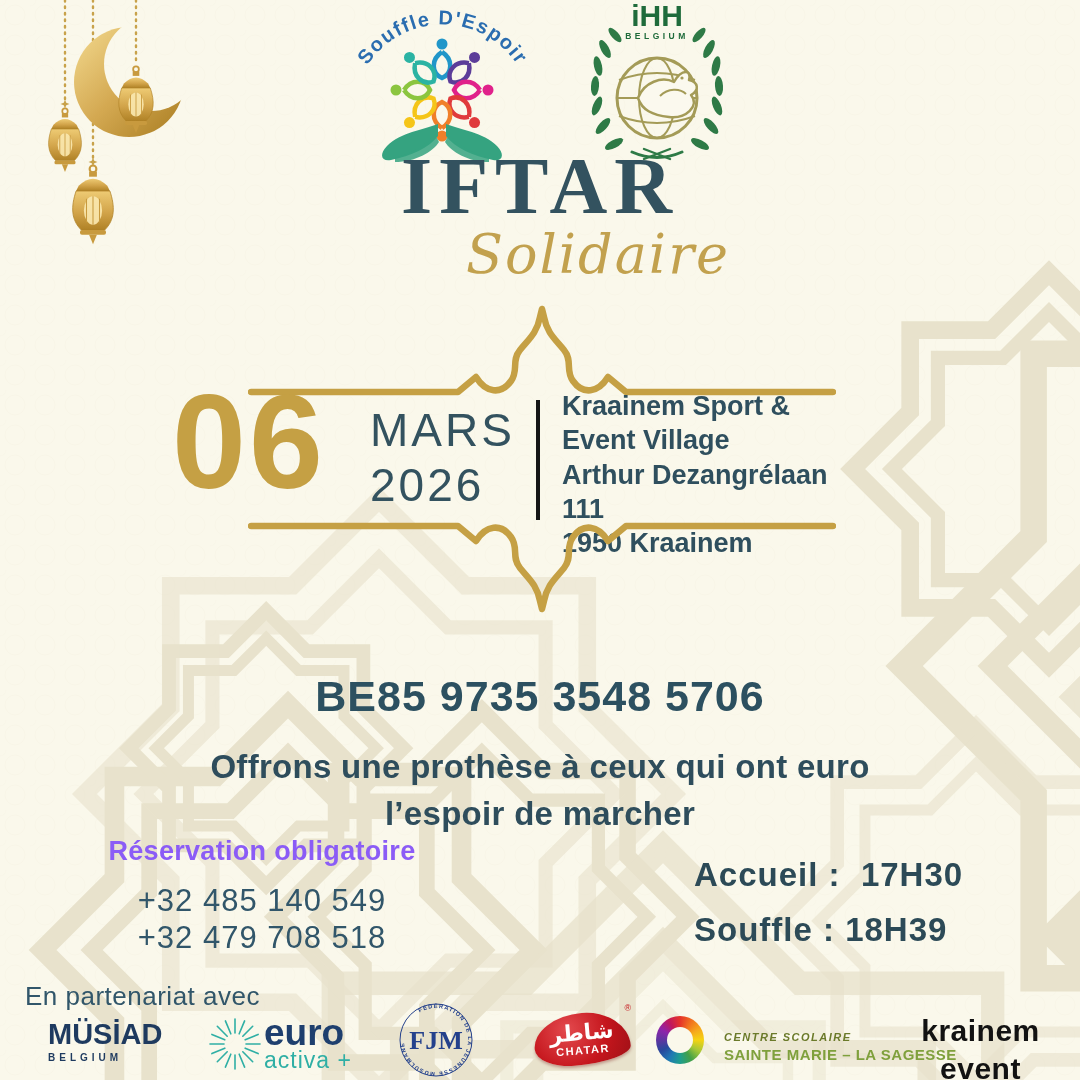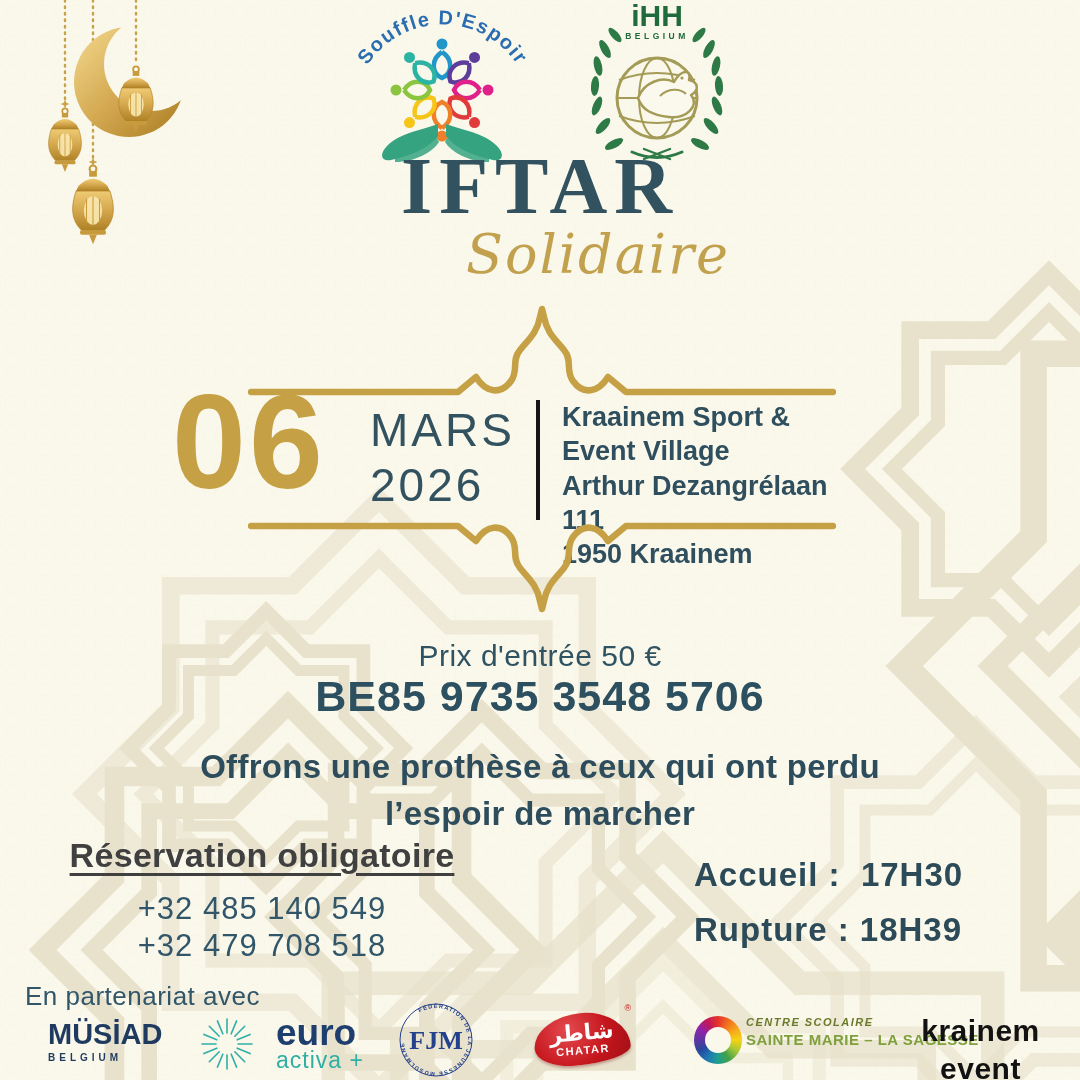--- a/index.html
+++ b/index.html
@@ -28,59 +28,59 @@
 
   
   .date-section{left:170px;top:300px;width:680px;height:312px;}
   .orn{left:78px;width:588px;height:92px;}
   .orn-top{top:4px;}
   .orn-bottom{top:222px;}
   .day{left:2px;top:76px;font-size:133px;line-height:1;font-weight:800;color:#C5A044;letter-spacing:3px;}
   .month-year{left:200px;top:103px;font-size:46px;line-height:1.2;font-weight:400;
     color:#33525F;letter-spacing:3px;}
   .v-divider{left:366px;top:100px;width:4px;height:120px;background:#151515;}
-  .venue{left:392px;top:100px;font-size:27px;line-height:1.27;font-weight:700;color:#2F4F5E;}
+  .venue{left:392px;top:89px;font-size:27px;line-height:1.27;font-weight:700;color:#2F4F5E;}
 
   
   .price{left:0;top:639px;width:1080px;font-size:30px;font-weight:400;color:#2F5362;letter-spacing:.5px;}
   .iban{left:0;top:672px;width:1080px;font-size:43px;font-weight:800;color:#2C5060;letter-spacing:1px;}
 
   
   .message{left:0;top:744px;width:1080px;font-size:33px;font-weight:800;
     line-height:1.42;color:#2E4D5C;letter-spacing:.3px;}
 
   
   .reservation{left:62px;top:836px;width:400px;}
-  .res-label{font-size:34px;font-weight:800;color:#404040;text-decoration:underline;
+  .res-label{font-size:27px;font-weight:800;color:#8b5cf6;
     text-underline-offset:6px;letter-spacing:.3px;}
   .phones{margin-top:16px;font-size:31px;font-weight:400;color:#31566A;line-height:1.18;letter-spacing:1px;}
 
   
   .schedule{left:694px;top:856px;width:300px;}
   .sched-line{font-size:33px;font-weight:800;color:#2C4A57;letter-spacing:1px;}
   .sched-line + .sched-line{margin-top:17px;}
 
   
   .partners-intro{left:25px;top:981px;font-size:26px;font-weight:400;color:#31566A;letter-spacing:.5px;}
   .musiad{left:48px;top:1020px;width:130px;}
   .musiad-name{font-size:29px;font-weight:800;color:#1E3A5F;line-height:1;}
   .musiad-sub{font-size:10px;font-weight:700;color:#1E3A5F;letter-spacing:4px;margin-top:3px;}
-  .euroactiva{left:200px;top:1016px;display:flex;align-items:center;gap:22px;}
+  .euroactiva{left:208px;top:1016px;display:flex;align-items:center;gap:2px;}
   .euro-text1{font-size:37px;font-weight:800;color:#1E3F6E;line-height:.9;}
   .euro-text2{font-size:23px;font-weight:400;color:#2FAFA5;line-height:1;letter-spacing:1px;}
   .fjm-wrap{left:398px;top:1002px;width:76px;height:76px;}
   .chatar{left:534px;top:1013px;width:96px;height:52px;
     background:radial-gradient(circle at 35% 30%,#E34A4E 0%,#C5161D 55%,#9E1016 100%);
     border-radius:52% 48% 60% 40% / 62% 70% 30% 38%;
     transform:rotate(-5deg);display:flex;flex-direction:column;align-items:center;justify-content:center;
     box-shadow:0 2px 3px rgba(120,20,20,.35);}
   .chatar-ar{font-size:22px;font-weight:700;color:#fff;line-height:1;font-family:"DejaVu Sans",sans-serif;}
   .chatar-latin{font-size:11px;font-weight:800;color:#fff;letter-spacing:1.5px;line-height:1;margin-top:1px;}
   .chatar-r{position:absolute;right:-4px;top:-6px;font-size:9px;color:#C5161D;transform:rotate(5deg);}
-  .school{left:694px;top:1016px;display:flex;align-items:flex-start;gap:4px;}
+  .school{left:656px;top:1016px;display:flex;align-items:flex-end;gap:20px;}
   .school-ring{width:48px;height:48px;border-radius:50%;
     background:conic-gradient(#e5332a,#f1701f,#f6a81c,#f5d312,#a8c837,#43a047,#1e9e8e,#1f78b4,#28489c,#5e35a1,#8e24aa,#c2185b,#e5332a);
     position:relative;}
   .school-ring::after{content:"";position:absolute;inset:11px;border-radius:50%;background:#FAF8EB;}
   .school-line1{font-size:11px;font-weight:700;font-style:italic;color:#6B7A2A;letter-spacing:1.5px;line-height:1.2;}
   .school-line2{font-size:15px;font-weight:800;color:#7FA03C;letter-spacing:.5px;line-height:1.2;margin-top:2px;}
   .krainem{left:918px;top:1012px;width:125px;text-align:center;font-size:30px;font-weight:800;
     color:#121212;line-height:1.25;letter-spacing:.5px;}
 </style>
 </head>
@@ -262,39 +262,38 @@
     <div class="abs venue">
       <span style="display:block">Kraainem Sport &amp; Event Village</span>
       <span style="display:block">Arthur Dezangrélaan 111</span>
       <span style="display:block">1950 Kraainem</span>
     </div>
     <svg class="abs orn orn-bottom" viewBox="0 0 588 92">
       <path d="M3,88 L210,88 L228,73 C238,89 253,91 263,77 C271,66 263,57 272,46 C281,35 289,29 292,13 L294,5 L296,13 C299,29 307,35 316,46 C325,57 317,66 325,77 C335,91 350,89 360,73 L378,88 L585,88" fill="none" stroke="#C5A044" stroke-width="6.5" stroke-linecap="round" stroke-linejoin="round" transform="scale(1,-1) translate(0,-92)"></path>
     </svg>
   </div>
 
-  <div class="abs price center">Prix d'entrée 50 €</div>
   <div class="abs iban center">BE85 9735 3548 5706</div>
 
   <div class="abs message center">
-    <span style="display:block">Offrons une prothèse à ceux qui ont perdu</span>
+    <span style="display:block">Offrons une prothèse à ceux qui ont euro</span>
     <span style="display:block">l’espoir de marcher</span>
   </div>
 
   <div class="abs reservation center">
     <div class="res-label">Réservation obligatoire</div>
     <div class="phones">
       <span style="display:block">+32 485 140 549</span>
       <span style="display:block">+32 479 708 518</span>
     </div>
   </div>
 
   <div class="abs schedule">
     <div class="sched-line pre">Accueil :  17H30</div>
-    <div class="sched-line pre">Rupture : 18H39</div>
+    <div class="sched-line pre">Souffle : 18H39</div>
   </div>
 
   <div class="abs partners-intro">En partenariat avec</div>
 
   <div class="abs musiad">
     <div class="musiad-name">MÜSİAD</div>
     <div class="musiad-sub">BELGIUM</div>
   </div>
 
   <div class="abs euroactiva">

